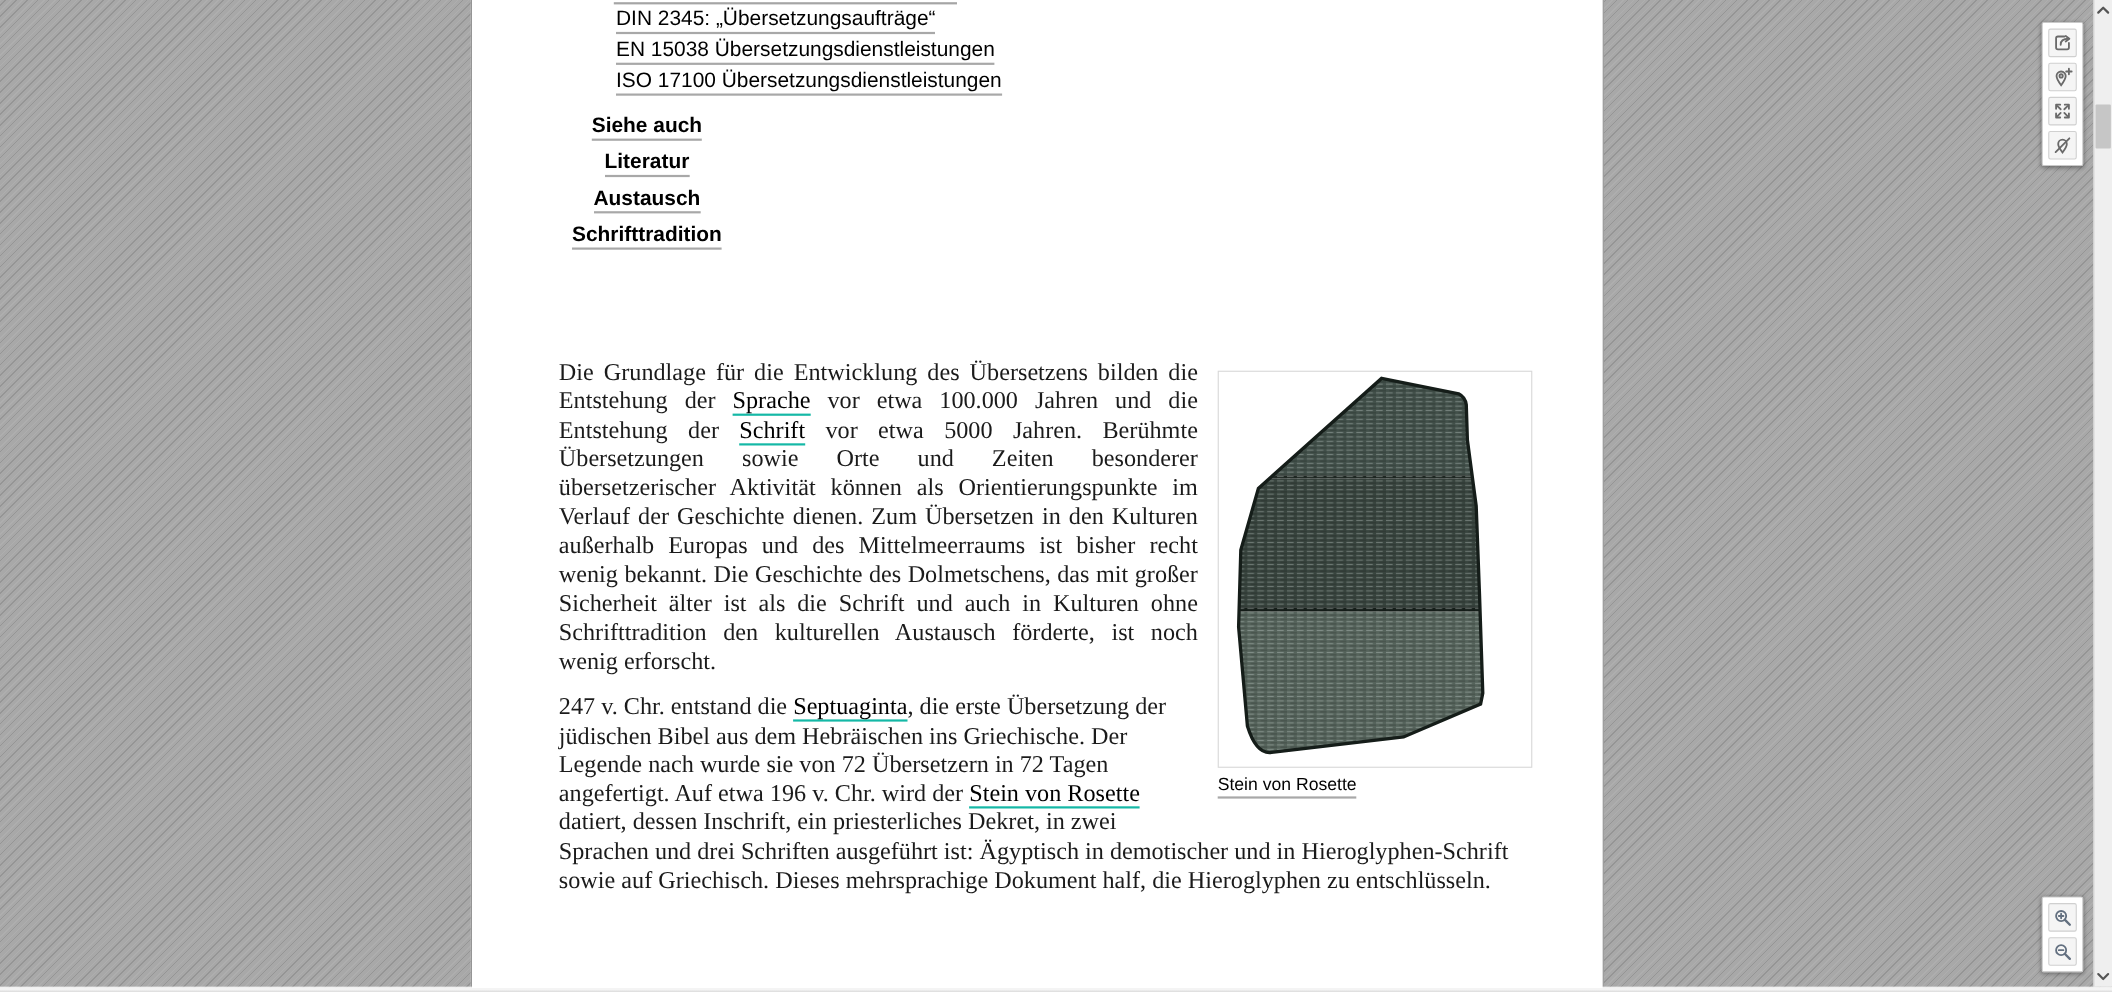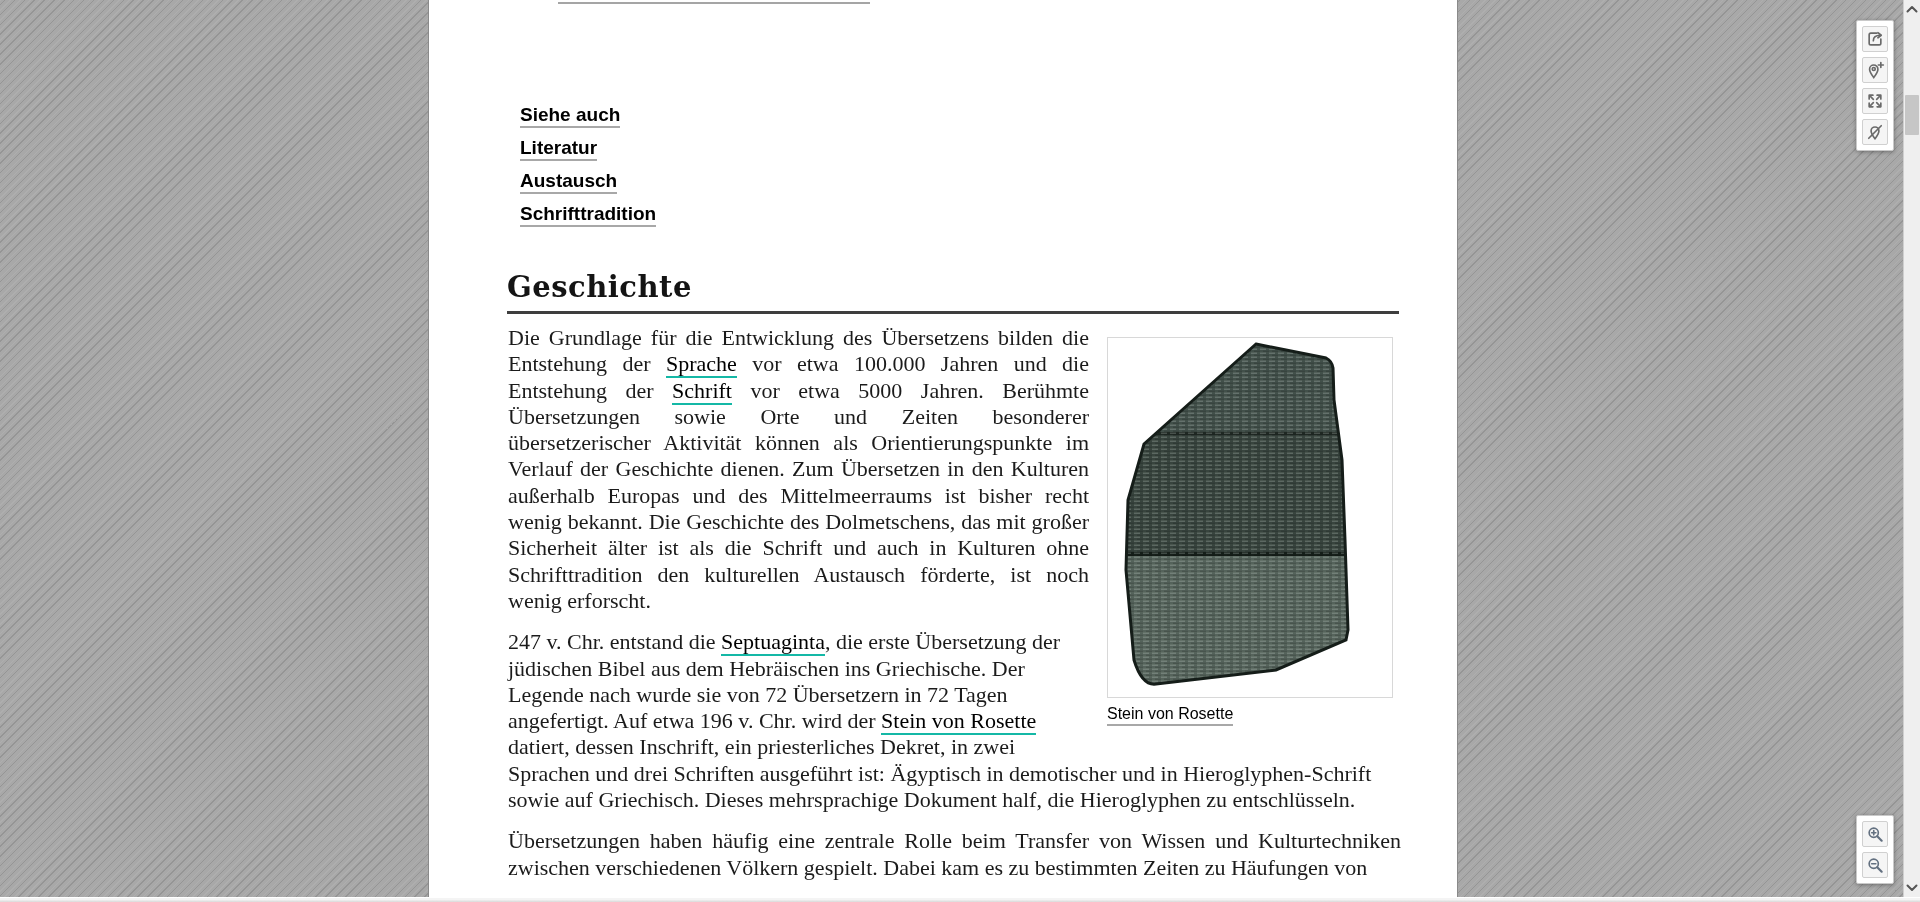--- a/index.html
+++ b/index.html
@@ -29,21 +29,21 @@
   .toc{
     position:absolute; left:131px; top:4px;
     font-size:19px; color:#000;
   }
   .toc-item{ height:28px; line-height:28px; white-space:nowrap; }
   .toc-item a, .slink a, .tlink, .cap-link{
     color:#000; text-decoration:none;
     border-bottom:2px solid #a8a8a8; padding-bottom:1px;
   }
   .section-links{ position:absolute; left:91px; top:98px; }
-  .slink{ height:33px; line-height:33px; font-weight:bold; font-size:19px; white-space:nowrap; }
+  .slink{ height:33px; line-height:33px; font-weight:bold; font-size:19px; white-space:nowrap;text-align:center; }
 
   .heading-wrap{
     position:absolute; left:78px; top:270px; width:892px;
   }
   .heading{
     font-family:"DejaVu Serif", serif; font-weight:bold; font-size:29px; color:#141414;
     padding-bottom:7px; border-bottom:3px solid #3e3e3e; letter-spacing:0.5px;
   }
   .article{
     position:absolute; left:79px; top:314px; width:893px;
@@ -107,31 +107,33 @@
 </style>
 </head>
 <body>
 
 <div class="stage">
 
   <div class="paper">
 
     <div class="cutoff-underline"></div>
 
+    <div class="toc">
+      <div class="toc-item"><a href="#">DIN 2345: „Übersetzungsaufträge“</a></div>
+      <div class="toc-item"><a href="#">EN 15038 Übersetzungsdienstleistungen</a></div>
+      <div class="toc-item"><a href="#">ISO 17100 Übersetzungsdienstleistungen</a></div>
+    </div>
 
     <div class="section-links">
       <div class="slink"><a href="#">Siehe auch</a></div>
       <div class="slink"><a href="#">Literatur</a></div>
       <div class="slink"><a href="#">Austausch</a></div>
       <div class="slink"><a href="#">Schrifttradition</a></div>
     </div>
 
-    <div class="heading-wrap">
-      <h2 class="heading">Geschichte</h2>
-    </div>
 
     <div class="article">
 
       <figure class="figure">
         <div class="figure-frame">
           <svg width="268" height="352" viewBox="0 0 268 352">
             <defs>
               <clipPath id="stoneclip">
                 <path d="M140 4 L210 18 Q216 21 217 28 L218 60 L226 120 L229 200 L232 290 L230 300
                          L160 330 L40 344 Q26 346 18 320 L10 230 L12 160 L28 104 Z"></path>
@@ -153,21 +155,20 @@
                      L160 330 L40 344 Q26 346 18 320 L10 230 L12 160 L28 104 Z" fill="none" stroke="#151d19" stroke-width="3"></path>
           </svg>
         </div>
         <figcaption class="figure-caption">
           <a href="#" class="cap-link">Stein von Rosette</a>
         </figcaption>
       </figure>
 
       <div class="para justify"><span>Die Grundlage für die Entwicklung des Übersetzens bilden die Entstehung der </span><span class="tlink">Sprache</span><span> vor etwa 100.000 Jahren und die Entstehung der </span><span class="tlink">Schrift</span><span> vor etwa 5000 Jahren. Berühmte Übersetzungen sowie Orte und Zeiten besonderer übersetzerischer Aktivität können als Orientierungspunkte im Verlauf der Geschichte dienen. Zum Übersetzen in den Kulturen außerhalb Europas und des Mittelmeerraums ist bisher recht wenig bekannt. Die Geschichte des Dolmetschens, das mit großer Sicherheit älter ist als die Schrift und auch in Kulturen ohne Schrifttradition den kulturellen Austausch förderte, ist noch wenig erforscht.</span></div>
       <div class="para"><span>247 v. Chr. entstand die </span><span class="tlink">Septuaginta</span><span>, die erste Übersetzung der jüdischen Bibel aus dem Hebräischen ins Griechische. Der Legende nach wurde sie von 72 Übersetzern in 72 Tagen angefertigt. Auf etwa 196 v. Chr. wird der </span><span class="tlink">Stein von Rosette</span><span> datiert, dessen Inschrift, ein priesterliches Dekret, in zwei Sprachen und drei Schriften ausgeführt ist: Ägyptisch in demotischer und in Hieroglyphen-Schrift sowie auf Griechisch. Dieses mehrsprachige Dokument half, die Hieroglyphen zu entschlüsseln.</span></div>
-      <div class="para justify"><span>Übersetzungen haben häufig eine zentrale Rolle beim Transfer von Wissen und Kulturtechniken zwischen verschiedenen Völkern gespielt. Dabei kam es zu bestimmten Zeiten zu Häufungen von</span></div>
     </div>
   </div>
 
   <div class="panel panel-top">
     <button class="tool-btn">
       <span>
         <svg width="20" height="20" viewBox="0 0 24 24" fill="none" stroke="#6a6a6a" stroke-width="2" stroke-linecap="round" stroke-linejoin="round">
           <path d="M14 5 H7 Q5 5 5 7 V17 Q5 19 7 19 H17 Q19 19 19 17 V12"></path>
           <path d="M10 14 C10 9.5 13 7.5 18.5 7.5"></path>
           <path d="M15.5 4.5 L19.5 7.5 L15.5 10.5"></path>

